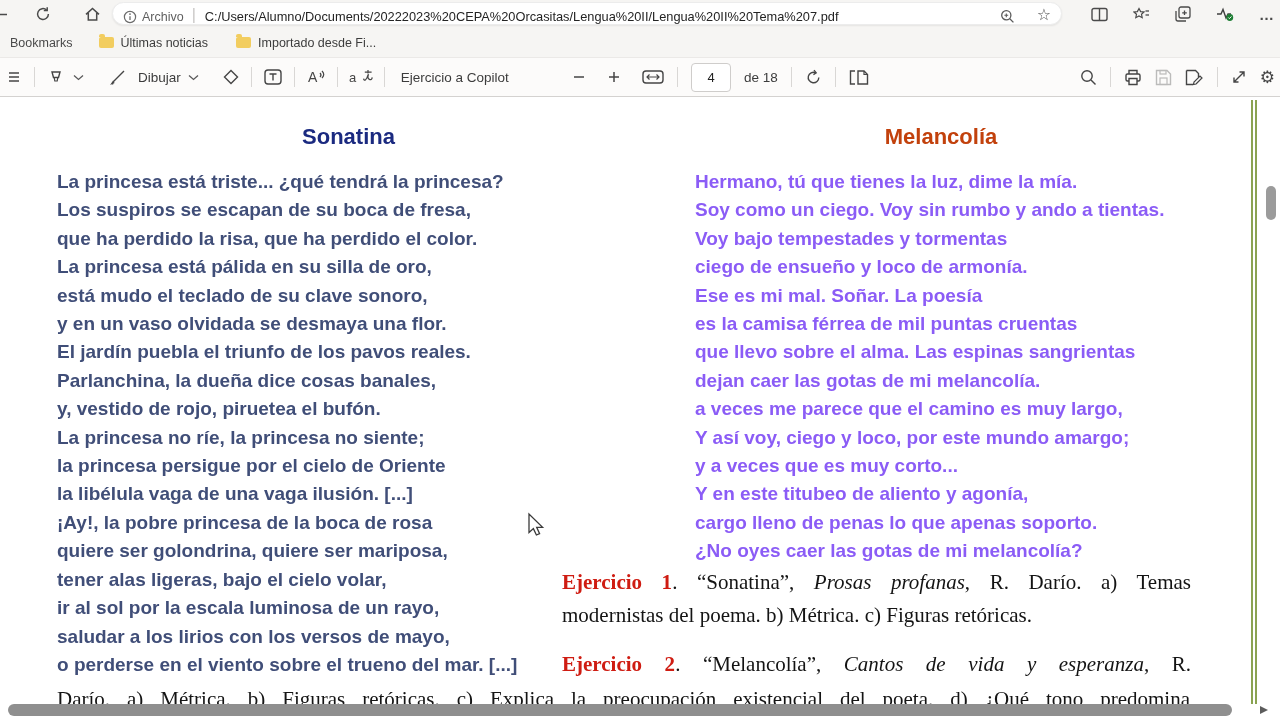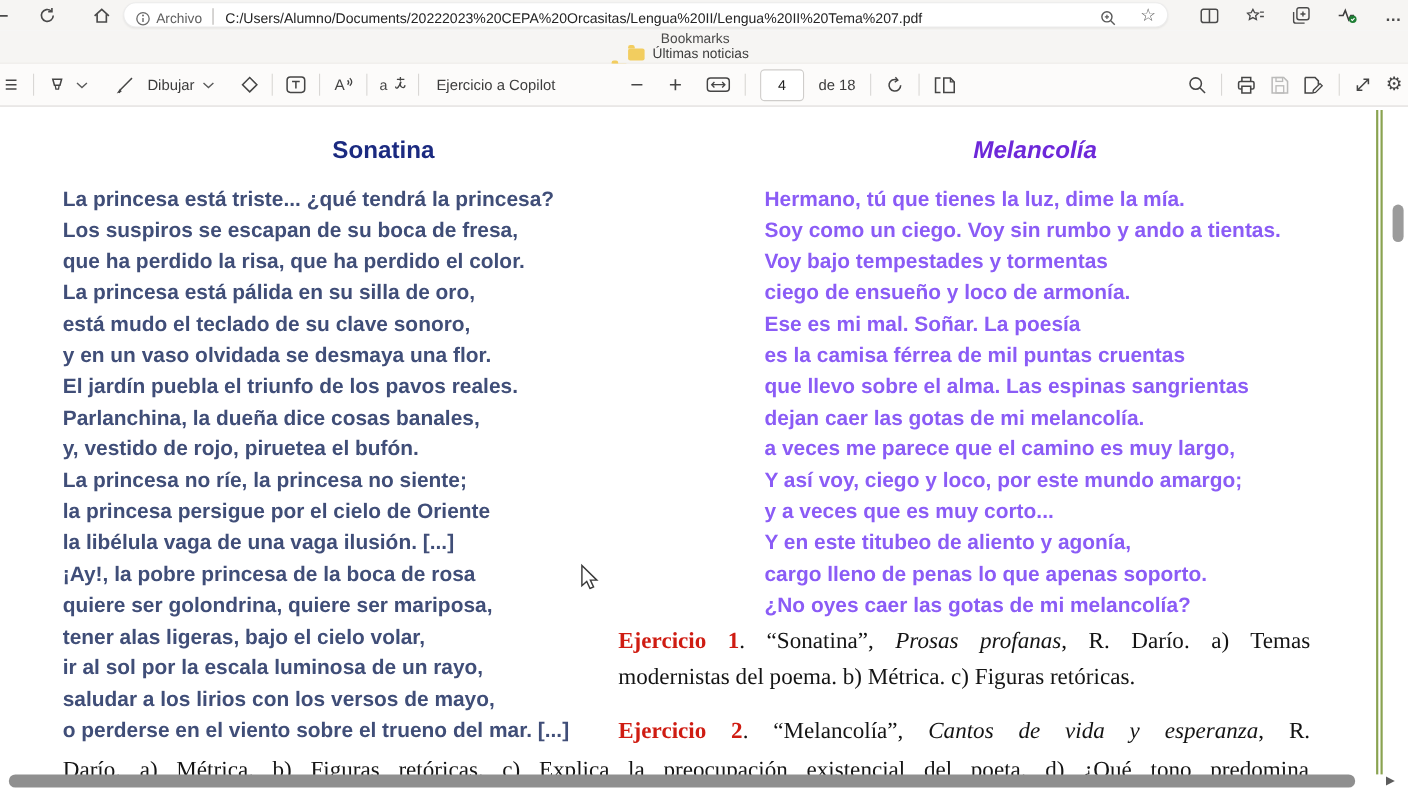--- a/index.html
+++ b/index.html
@@ -2,37 +2,37 @@
 <html><head>
 <meta charset="utf-8">
 <style>
   html,body{margin:0;padding:0;}
   body{width:1280px;height:720px;overflow:hidden;position:relative;background:#fff;
        font-family:"Liberation Sans","DejaVu Sans",sans-serif;-webkit-font-smoothing:antialiased;}
   .abs{position:absolute;}
   
   #address-row{top:0;left:0;width:1280px;height:28px;background:#f6f5f3;display:flex;align-items:center;}
   #bookmarks-row{top:28px;left:0;width:1280px;height:29px;background:#f6f5f3;display:flex;align-items:center;
-                 border-bottom:1px solid #eceae8;font-size:12.5px;color:#3c3c3c;flex-direction:column;}
+                 border-bottom:1px solid #eceae8;font-size:12.5px;color:#3c3c3c;}
   #pdf-toolbar{top:58px;left:0;width:1280px;height:38px;background:#fcfbfa;border-bottom:1px solid #d4d2d0;
                box-shadow:0 1px 2px rgba(0,0,0,.06);}
   .icon{display:inline-flex;align-items:center;justify-content:center;color:#454545;}
   .icon svg{display:block;}
   .tb-divider{width:1px;height:20px;background:#d9d7d5;align-self:center;}
   .pill{left:112px;top:2px;width:950px;height:23px;background:#fff;border:1px solid #ececec;border-radius:12px;
         box-shadow:0 1px 2px rgba(0,0,0,.07);display:flex;align-items:flex-end;padding:0 10px;box-sizing:border-box;}
   .pill .scheme{color:#5f5f5f;font-size:12.5px;margin:0 8px 0 5px;}
   .pill .sep{color:#c8c6c4;margin-right:9px;}
   .pill .url{color:#242424;font-size:12.8px;white-space:nowrap;overflow:hidden;flex:1;}
   .addr-right{right:6px;top:0;height:28px;display:flex;align-items:center;gap:25px;}
   .bm-item{display:flex;align-items:center;gap:7px;margin-right:28px;}
   .folder{width:15px;height:11px;background:#f2cd5f;border-radius:2px;position:relative;}
   .folder::before{content:"";position:absolute;top:-3px;left:0;width:6px;height:3px;background:#f2cd5f;border-radius:2px 2px 0 0;}
   
-  .tb-left{left:0;top:0;height:38px;display:flex;align-items:center;gap:11px;padding-left:12px;}
+  .tb-left{left:12px;top:0;height:38px;display:flex;align-items:center;gap:11px;padding-left:4px;}
   .tb-mid{left:572px;top:0;height:38px;display:flex;align-items:center;gap:13px;}
   .tb-right{right:5px;top:0;height:38px;display:flex;align-items:center;gap:13px;}
   .tb-label{font-size:13.5px;color:#3c3c3c;}
   .chev{margin-left:-4px;}
   #page-num-input{width:34px;height:25px;border:1px solid #cfcdcb;border-radius:4px;background:#fff;text-align:center;
                   font-size:13px;color:#222;font-family:inherit;}
   .disabled{opacity:.35;}
   
   #doc{top:97px;left:0;width:1280px;height:623px;background:#fff;}
   .poem-title{font-size:22px;font-weight:bold;text-align:center;margin-top:8px;}
@@ -290,21 +290,21 @@
         <div class="pline">¡Ay!, la pobre princesa de la boca de rosa</div>
         <div class="pline">quiere ser golondrina, quiere ser mariposa,</div>
         <div class="pline">tener alas ligeras, bajo el cielo volar,</div>
         <div class="pline">ir al sol por la escala luminosa de un rayo,</div>
         <div class="pline">saludar a los lirios con los versos de mayo,</div>
         <div class="pline">o perderse en el viento sobre el trueno del mar. [...]</div>
       </div>
   </div>
 
   <div class="abs" style="left:695px;top:19px;width:492px;">
-    <div class="poem-title" id="title-right" style="color: #6d28d9; font-style: italic;">Melancolía</div>
+    <div class="poem-title" id="title-right" style="color: #c2410c;">Melancolía</div>
     <div class="plines" id="plines-right" style="margin-top: 18px; color: #8b5cf6;">
         <div class="pline">Hermano, tú que tienes la luz, dime la mía.</div>
         <div class="pline">Soy como un ciego. Voy sin rumbo y ando a tientas.</div>
         <div class="pline">Voy bajo tempestades y tormentas</div>
         <div class="pline">ciego de ensueño y loco de armonía.</div>
         <div class="pline">Ese es mi mal. Soñar. La poesía</div>
         <div class="pline">es la camisa férrea de mil puntas cruentas</div>
         <div class="pline">que llevo sobre el alma. Las espinas sangrientas</div>
         <div class="pline">dejan caer las gotas de mi melancolía.</div>
         <div class="pline">a veces me parece que el camino es muy largo,</div>

